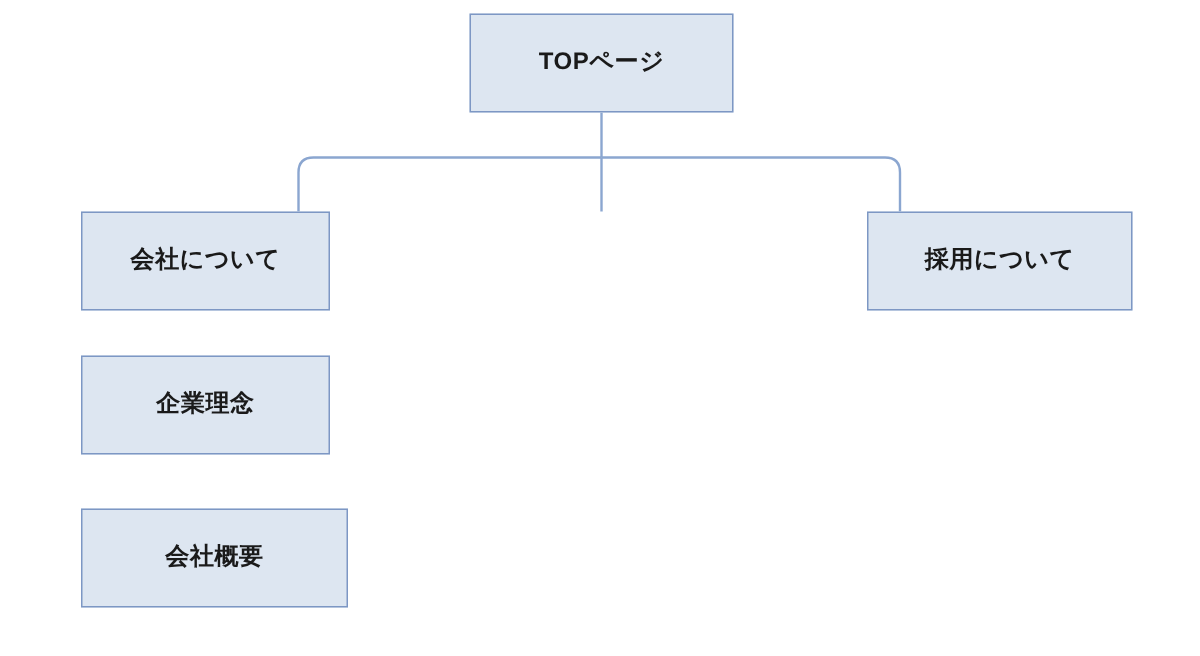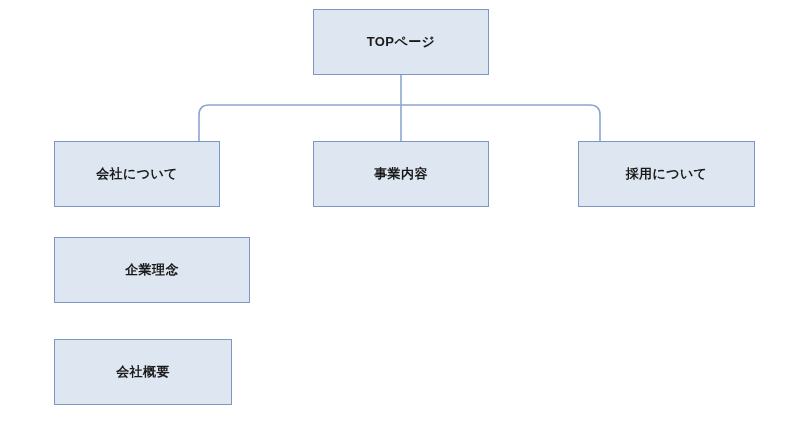--- a/index.html
+++ b/index.html
@@ -30,21 +30,21 @@
     position: absolute;
     box-sizing: border-box;
     background: #dde6f1;
     border: 1px solid #7d97c4;
     display: flex;
     align-items: center;
     justify-content: center;
     text-align: center;
   }
   .node-label {
-    font-size: 13px;
+    font-size: 16px;
     font-weight: bold;
     color: #1a1a1a;
     letter-spacing: 0.4px;
     line-height: 1.2;
     white-space: nowrap;
   }
 </style>
 </head>
 <body>
 
@@ -61,29 +61,26 @@
   </svg>
 
   <div class="node" style="left:313px; top:9px; width:176px; height:66px;">
     <span class="node-label">TOPページ</span>
   </div>
 
   <div class="node" style="left:54px; top:141px; width:166px; height:66px;">
     <span class="node-label">会社について</span>
   </div>
 
-  <div class="node" style="left:313px; top:141px; width:176px; height:66px;">
-    <span class="node-label">事業内容</span>
-  </div>
 
   <div class="node" style="left:578px; top:141px; width:177px; height:66px;">
     <span class="node-label">採用について</span>
   </div>
 
-  <div class="node" style="left:54px; top:237px; width:196px; height:66px;justify-content:center;">
+  <div class="node" style="left:54px; top:237px; width:166px; height:66px;justify-content:center;">
     <span class="node-label">企業理念</span>
   </div>
 
   <div class="node" style="left:54px; top:339px; width:178px; height:66px;">
     <span class="node-label">会社概要</span>
   </div>
 
 </div>
 
 </body></html>

